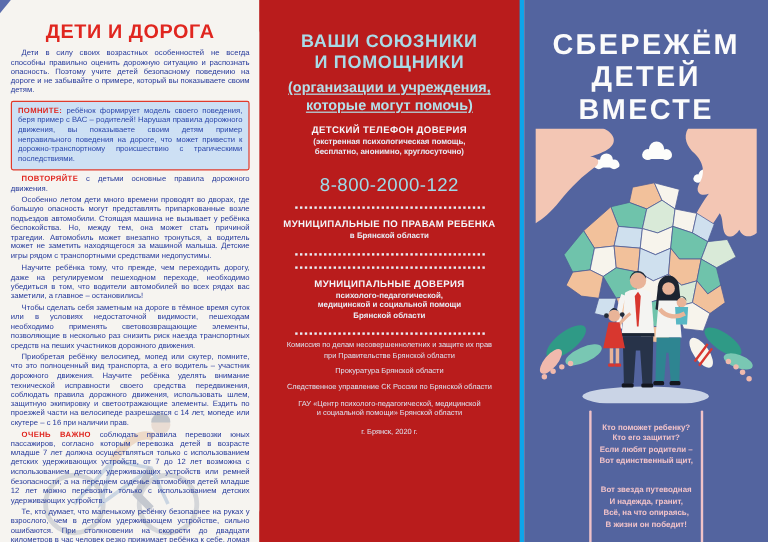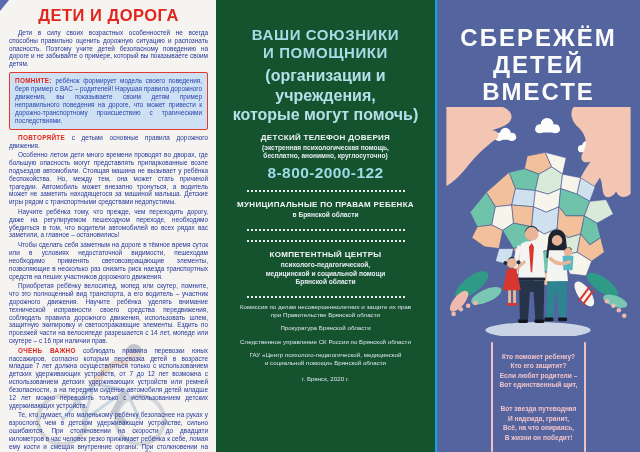--- a/index.html
+++ b/index.html
@@ -1,48 +1,48 @@
 <!DOCTYPE html>
 <html><head>
 <meta charset="utf-8">
 <style>
   * { margin:0; padding:0; box-sizing:border-box; }
   html,body { width:640px; height:452px; }
   body { font-family:"Liberation Sans", sans-serif; overflow:hidden; }
   .page { display:flex; width:640px; height:452px; background:#f6f4f0; position:relative; }
 
   
-  .panel-left { width:216px; height:452px; background:#f6f4f0; padding:4px 8px 4px 9px; position:relative;border-radius:27px; }
+  .panel-left { width:216px; height:452px; background:#f6f4f0; padding:16px 8px 4px 9px; position:relative;border-radius:27px; }
   .corner-tri { position:absolute; top:0; left:0; width:0; height:0;
     border-top:11px solid #5a6cad; border-right:9px solid transparent; }
   .left-content { position:relative; z-index:1; }
   .left-title { color:#e0261f; font-size:16.5px; font-weight:bold; text-align:center;
     letter-spacing:.5px; margin:2px 0 4px; }
   .body-text { color:#24389a; font-size:6.4px; line-height:1.22; text-align:justify;
     text-indent:9px; margin-top:2px; }
   .lead-red { color:#e0261f; font-weight:bold; letter-spacing:.3px; }
   .remember-box { background:#cde0f4; border:1.5px solid #e03a2c; border-radius:2px;
     padding:4px 5px; margin:4px 0 4px; color:#2b46aa; font-size:6.4px; line-height:1.24;
     text-align:justify; }
   .cyclist-bg { position:absolute; left:22px; bottom:2px; z-index:0; opacity:.28; }
 
   
-  .panel-mid { width:221px; height:452px; background:#14532d; padding:26px 10px 6px;
-    text-align:center; border-right:2px solid #0ea5e9; }
+  .panel-mid { width:221px; height:452px; background:#b91c1c; padding:26px 10px 6px;
+    text-align:center; border-right:4px solid #0ea5e9; }
   .mid-heading { color:#a9dbe7; font-size:15px; font-weight:bold; line-height:1.18;
     letter-spacing:.6px; white-space:pre-line; }
-  .mid-subheading { color:#b4e0ea; font-size:16px; font-weight:bold; line-height:1.22;
-    margin-top:5px; white-space:pre-line; }
+  .mid-subheading { color:#b4e0ea; font-size:12px; font-weight:bold; line-height:1.22;
+    margin-top:5px; white-space:pre-line;text-decoration:underline; }
   .contact { margin-top:8px; }
   .contact-title { color:#f3f5fa; font-size:8px; font-weight:bold; letter-spacing:.3px;
     line-height:1.25; white-space:pre-line; }
   .contact-sub { color:#e8edf6; font-size:6.6px; font-weight:bold; line-height:1.3;
     margin-top:1px; white-space:pre-line; }
-  .contact-phone { color:#9edae8; font-size:15.5px; font-weight:bold; line-height:1.12;
-    letter-spacing:.4px; margin-top:3px; white-space:pre-line; }
+  .contact-phone { color:#9edae8; font-size:15.5px; font-weight:normal; line-height:1.12;
+    letter-spacing:.4px; margin-top:14px; white-space:pre-line; }
   .dotted-divider { width:158px; margin:9px auto 2px; border-top:2px dotted #e9eef6; }
   .footer-org { color:#dde4f1; font-size:6.2px; line-height:1.35; margin-top:5px;
     white-space:pre-line; }
   .footer-city { color:#dde4f1; font-size:6.2px; margin-top:7px; }
 
   
   .panel-right { width:203px; height:452px; background:#53649f; padding-top:24px;
     display:flex; flex-direction:column; align-items:center; }
   .right-title { color:#fbfbfb; font-size:24px; font-weight:bold; text-align:center;
     line-height:1.13; letter-spacing:2px; white-space:pre-line; }
@@ -107,21 +107,21 @@
 
     <div class="contact">
       <div class="contact-title">МУНИЦИПАЛЬНЫЕ ПО ПРАВАМ РЕБЕНКА</div>
       <div class="contact-sub">в Брянской области</div>
     </div>
     <div class="dotted-divider"></div>
 
     <div class="dotted-divider"></div>
 
     <div class="contact">
-      <div class="contact-title">КОМПЕТЕНТНЫЙ ЦЕНТРЫ</div>
+      <div class="contact-title">МУНИЦИПАЛЬНЫЕ ДОВЕРИЯ</div>
       <div class="contact-sub">психолого-педагогической,
 медицинской и социальной помощи
 Брянской области</div>
     </div>
     <div class="dotted-divider"></div>
 
     <div class="footer-org">Комиссия по делам несовершеннолетних и защите их прав
 при Правительстве Брянской области</div>
     <div class="footer-org">Прокуратура Брянской области</div>
     <div class="footer-org">Следственное управление СК России по Брянской области</div>

